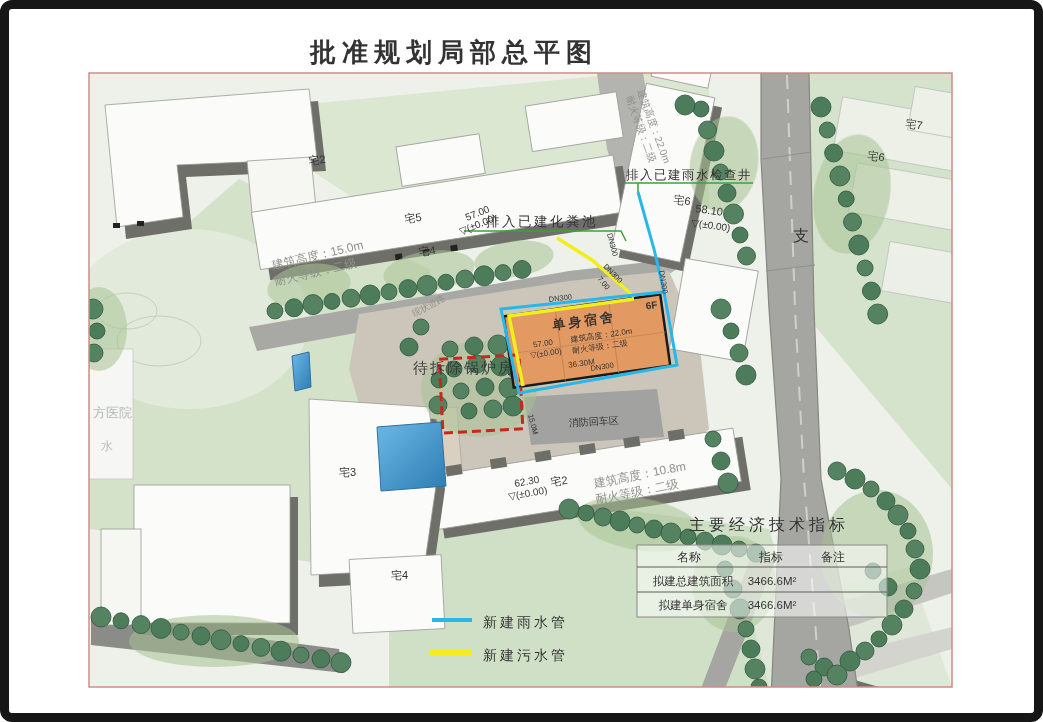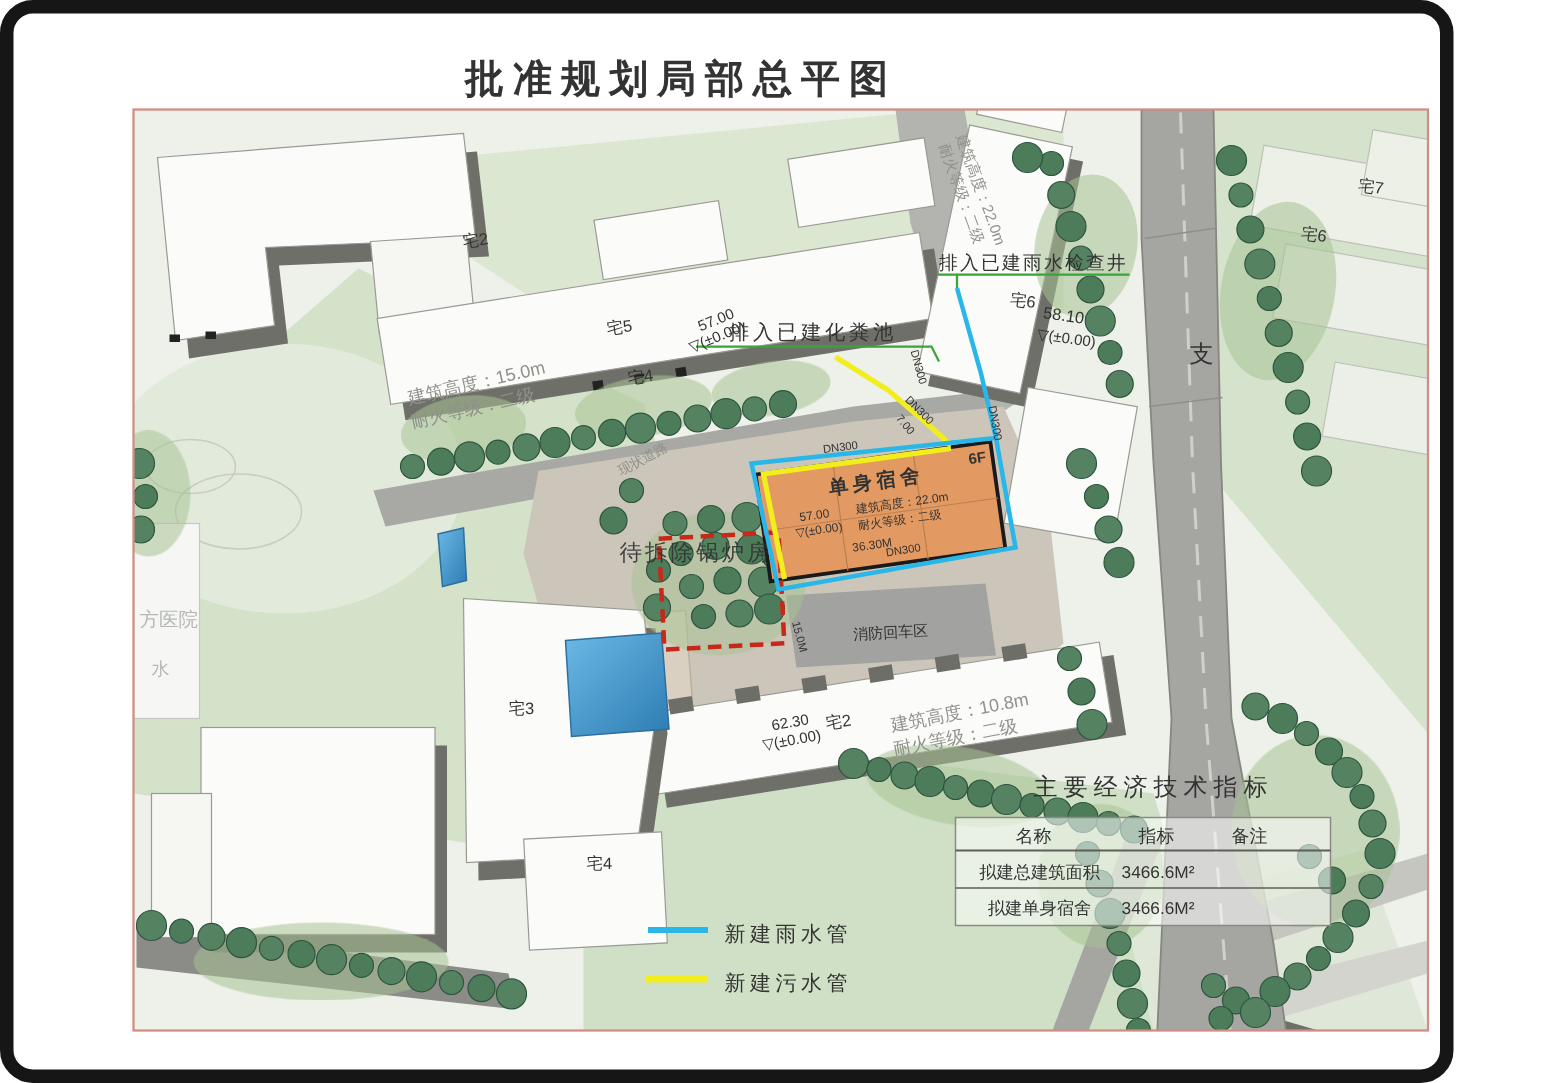--- a/index.html
+++ b/index.html
@@ -1,17 +1,17 @@
 <!DOCTYPE html>
 <html><head>
 <meta charset="utf-8">
 <style>
   html,body{margin:0;padding:0;background:#fff;}
-  #frame{position:relative;width:969px;height:722px;box-sizing:border-box;
-         border:9px solid #161616;border-radius:22px;background:#fff;overflow:hidden;}
+  #frame{position:relative;width:1043px;height:722px;box-sizing:border-box;
+         border:9px solid #161616;border-radius:12px;background:#fff;overflow:hidden;}
   svg{position:absolute;left:0;top:0;}
   text{font-family:"Liberation Sans",sans-serif;fill:#333;}
   .title{font-family:"Liberation Serif",serif;font-weight:600;}
   .grey{fill:#8f918b;}
   .faint{fill:#b5b9b3;}
   .dim{fill:#55554f;}
 </style>
 </head>
 <body>
 

